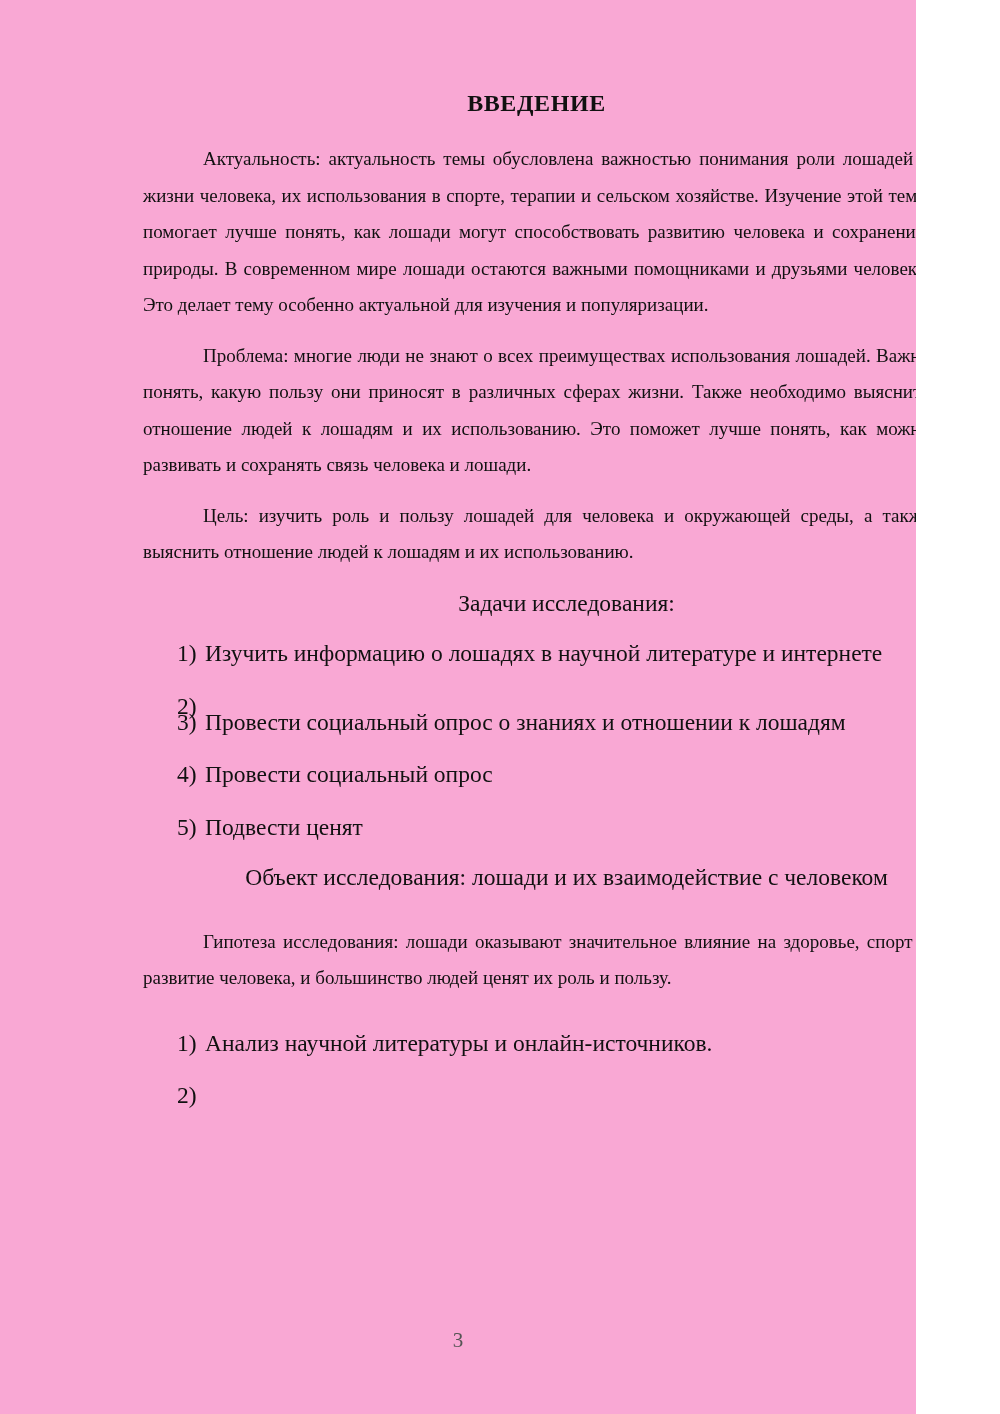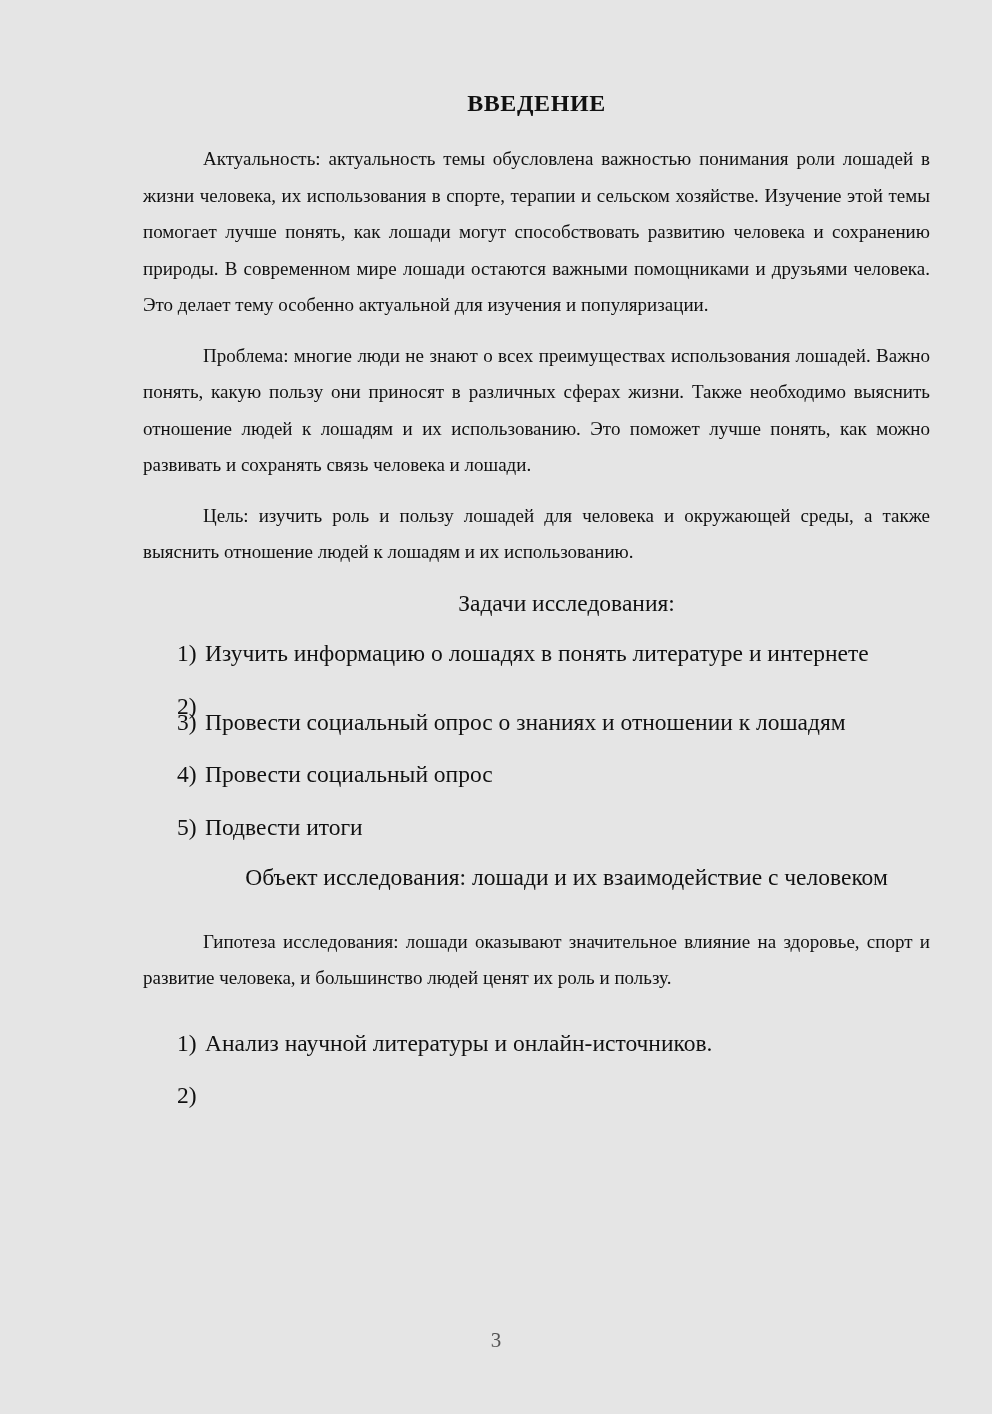--- a/index.html
+++ b/index.html
@@ -8,23 +8,23 @@
     padding: 0;
     background: #ffffff;
   }
   body {
     font-family: "Liberation Serif", "DejaVu Serif", serif;
     color: #111111;
     -webkit-font-smoothing: antialiased;
   }
   .page {
     position: relative;
-    width: 992px;
+    width: 916px;
     height: 1414px;
-    background: #e5e5e5;
+    background: #f9a8d4;
     overflow: hidden;
     box-sizing: border-box;
   }
   .content {
     position: absolute;
     left: 143px;
     top: 88px;
     width: 787px;
   }
   .doc-title {
@@ -107,36 +107,36 @@
 
     <div class="spacer-s"></div>
 
     <p class="lead-line">Задачи исследования:</p>
 
     <div class="spacer-m"></div>
 
     <ol class="num-list">
       <li>
         <span class="li-num">1)</span>
-        <span class="li-text">Изучить информацию о лошадях в понять литературе и интернете</span>
+        <span class="li-text">Изучить информацию о лошадях в научной литературе и интернете</span>
       </li>
       <li style="padding-top:16px">
         <span class="li-num" style="top:16px">2)</span>
       </li>
       <li style="padding-top:16px">
         <span class="li-num" style="top:16px">3)</span>
         <span class="li-text">Провести социальный опрос о знаниях и отношении к лошадям</span>
       </li>
       <li style="padding-top:16px">
         <span class="li-num" style="top:16px">4)</span>
         <span class="li-text">Провести социальный опрос</span>
       </li>
       <li style="padding-top:16px">
         <span class="li-num" style="top:16px">5)</span>
-        <span class="li-text">Подвести итоги</span>
+        <span class="li-text">Подвести ценят</span>
       </li>
     </ol>
 
     <div class="spacer-m"></div>
 
     <p class="lead-line">Объект исследования: лошади и их взаимодействие с человеком</p>
 
     <div class="spacer-m"></div>
 
 

